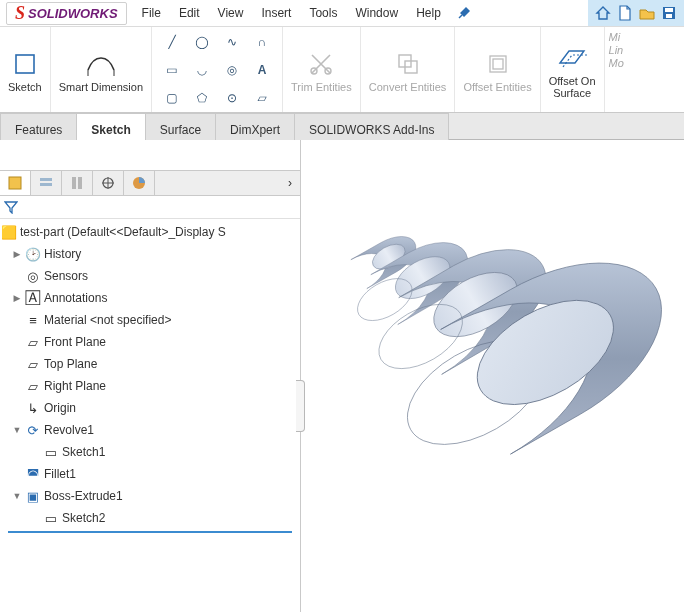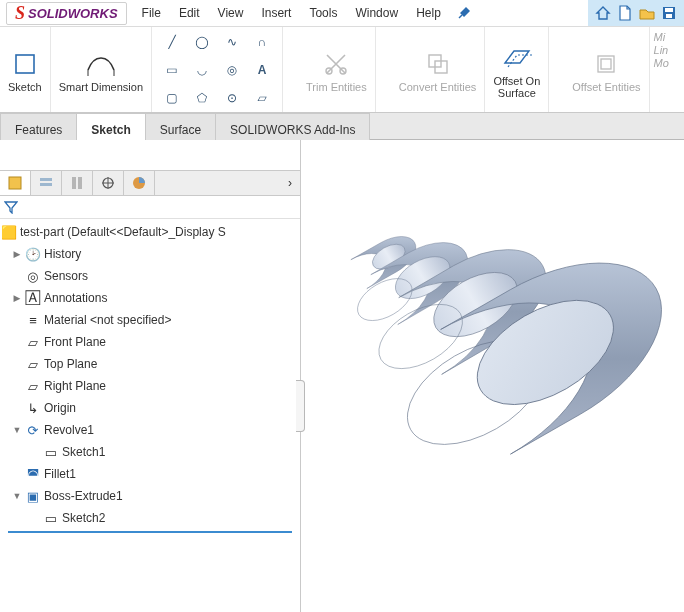--- a/index.html
+++ b/index.html
@@ -13,21 +13,21 @@
   .menu-right{margin-left:auto;display:flex;align-items:center;gap:0;background:#cfe7f7;height:26px;padding:0 4px;}
   .pin{padding:0 8px;color:#2b6cb0;}
   .tool-ic{width:22px;height:22px;display:flex;align-items:center;justify-content:center;}
   
   .ribbon{height:85px;display:flex;align-items:stretch;border-bottom:1px solid #c9c9c9;background:#fff;}
   .rgroup{display:flex;flex-direction:column;align-items:center;justify-content:center;padding:4px 8px;border-right:1px solid #e7e7e7;}
   .rgroup .ric{height:34px;display:flex;align-items:center;justify-content:center;color:#2b6cb0;font-size:20px;}
   .rgroup .rlbl{font-size:11px;white-space:nowrap;text-align:center;}
   .rgrid{display:grid;grid-template-columns:repeat(4,28px);grid-auto-rows:26px;gap:2px;align-content:center;padding:4px 6px;border-right:1px solid #e7e7e7;}
   .rgrid .cell{display:flex;align-items:center;justify-content:center;color:#30506f;}
-  .faded{color:#a7a7a7 !important;margin-left:15px;}
+  .faded{color:#a7a7a7 !important;}
   .stacked{display:flex;flex-direction:column;font-size:11px;line-height:13px;padding:4px 0 4px 4px;color:#a7a7a7;font-style:italic;}
   
   .cm-tabs{height:26px;display:flex;align-items:stretch;background:#e9e9e9;border-bottom:1px solid #b8b8b8;}
   .cm-tabs .t{padding:16px 14px;display:flex;align-items:center;border:1px solid #c9c9c9;border-bottom:none;background:#e4e4e4;margin-right:-1px;cursor:pointer;}
   .cm-tabs .t.active{background:#fff;font-weight:bold;}
   
   .body{display:flex;height:calc(612px - 26px - 85px - 26px);}
   .panel{width:300px;border-right:1px solid #c9c9c9;display:flex;flex-direction:column;background:#fff;}
   .panel-space{height:30px;}
   .panel-tabs{height:24px;background:#eee;display:flex;align-items:center;border-top:1px solid #c9c9c9;border-bottom:1px solid #c9c9c9;}
@@ -141,49 +141,50 @@
   <div class="rgroup">
     <div class="ric faded">
         <svg width="26" height="26" viewBox="0 0 26 26">
           <rect x="4" y="4" width="12" height="12" fill="none" stroke="#bcbcbc" stroke-width="1.4"></rect>
           <rect x="10" y="10" width="12" height="12" fill="none" stroke="#bcbcbc" stroke-width="1.4"></rect>
         </svg>
       </div>
     <div class="rlbl faded">Convert Entities</div>
   </div>
   <div class="rgroup">
+    <div class="ric faded">
+        <svg width="26" height="26" viewBox="0 0 26 26">
+          <rect x="5" y="5" width="16" height="16" fill="none" stroke="#bcbcbc" stroke-width="1.3"></rect>
+          <rect x="8" y="8" width="10" height="10" fill="none" stroke="#bcbcbc" stroke-width="1.3"></rect>
+        </svg>
+      </div>
+    <div class="rlbl faded">Offset Entities</div>
+  </div>
+  <div class="rgroup">
     <div class="ric">
         <svg width="30" height="26" viewBox="0 0 30 26">
           <path d="M3 18 L12 6 L27 6 L18 18 Z" fill="none" stroke="#2b6cb0" stroke-width="1.4"></path>
           <path d="M6 22 L15 10 L30 10" fill="none" stroke="#2b6cb0" stroke-width="1.2" stroke-dasharray="2 2"></path>
         </svg>
       </div>
     <div class="rlbl">Offset On</div>
     <div class="rlbl">Surface</div>
   </div>
-  <div class="rgroup">
-    <div class="ric faded">
-        <svg width="26" height="26" viewBox="0 0 26 26">
-          <rect x="5" y="5" width="16" height="16" fill="none" stroke="#bcbcbc" stroke-width="1.3"></rect>
-          <rect x="8" y="8" width="10" height="10" fill="none" stroke="#bcbcbc" stroke-width="1.3"></rect>
-        </svg>
-      </div>
-    <div class="rlbl faded">Offset Entities</div>
-  </div>
   <div class="stacked">
     <span>Mi</span>
     <span>Lin</span>
     <span>Mo</span>
   </div>
 </div>
 
 <div class="cm-tabs">
   <div class="t">Features</div>
   <div class="t active">Sketch</div>
   <div class="t">Surface</div>
+  <div class="t">DimXpert</div>
   <div class="t">SOLIDWORKS Add-Ins</div>
 </div>
 
 <div class="body">
   <div class="panel">
     <div class="panel-space"></div>
     <div class="panel-tabs">
       <div class="pt active">
           <svg width="14" height="14" viewBox="0 0 14 14">
             <rect x="1" y="1" width="12" height="12" fill="#f2c24c" stroke="#b58a1e"></rect>

